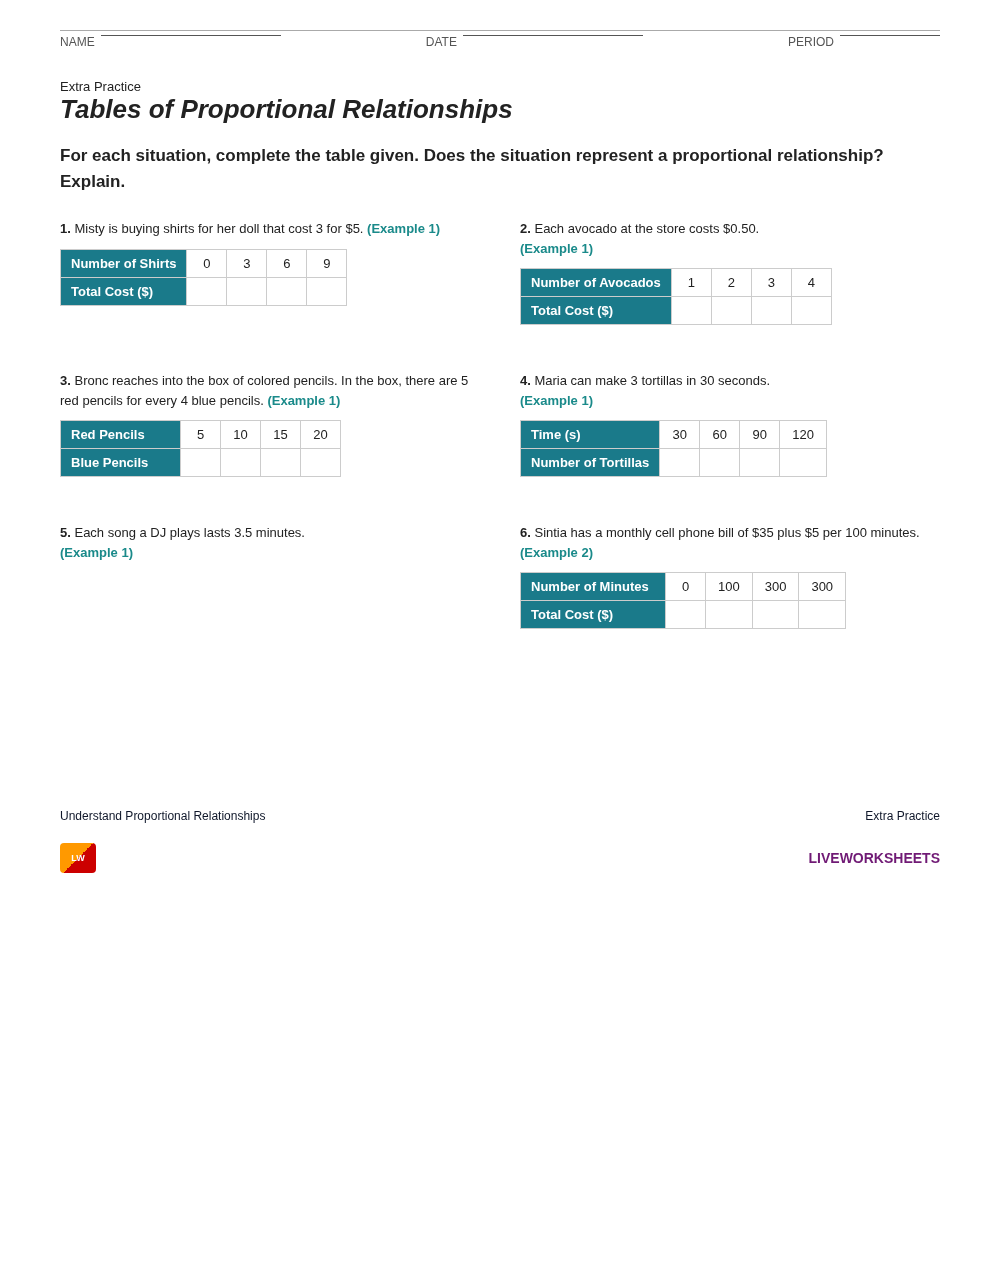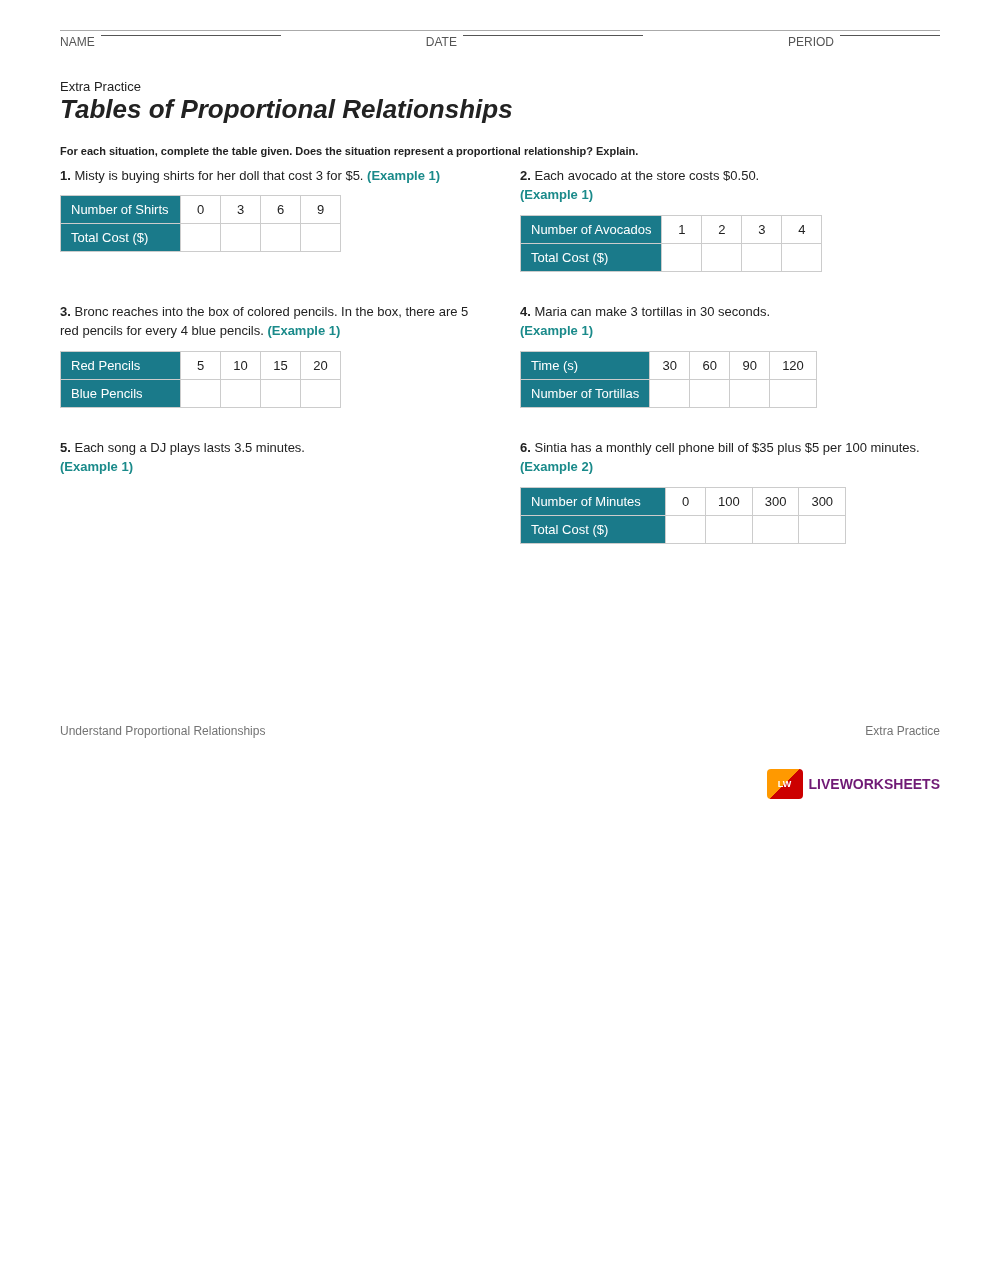--- a/index.html
+++ b/index.html
@@ -42,29 +42,29 @@
     .title-section .subtitle {
       font-size: 13px;
       font-weight: normal;
     }
     .title-section .main-title {
       font-size: 26px;
       font-weight: bold;
       font-style: italic;
     }
     .instructions {
-      font-size: 11px;
-      margin-bottom: 6px;
+      font-size: 17px;
+      margin-bottom: 25px;
       line-height: 1.5;
     }
     .instructions strong { font-weight: bold; }
     .problems-grid {
       display: grid;
       grid-template-columns: 1fr 1fr;
-      gap: 30px 40px;
+      gap: 46px 40px;
       margin-bottom: 20px;
     }
     .problem {
       padding: 0;
     }
     .problem-text {
       font-size: 13px;
       line-height: 1.5;
       margin-bottom: 10px;
     }
@@ -81,21 +81,21 @@
     }
     .prop-table td {
       border: 1px solid #ccc;
       padding: 6px 12px;
       text-align: center;
       min-width: 36px;
     }
     .prop-table .row-header {
       background-color: #1a7a8a;
       color: #fff;
-      font-weight: normal;
+      font-weight: bold;
       text-align: left;
       padding: 6px 10px;
       min-width: 120px;
     }
     .prop-table .empty-cell {
       min-width: 40px;
       min-height: 28px;
     }
   </style>
 </head>
@@ -263,23 +263,23 @@
         <td class="empty-cell"></td>
         <td class="empty-cell"></td>
         <td class="empty-cell"></td>
       </tr>
     </tbody>
       </table>
   </div>
 </div>
 
 <div style="position: relative; margin-top: 180px;">
-  <div style="display:flex; justify-content:space-between; font-size:12px; color:#737373; margin-bottom: 31px;">
+  <div style="display:flex; justify-content:space-between; font-size:12px; color:#0f172a; margin-bottom: 20px;">
     <span>Understand Proportional Relationships</span>
     <span>Extra Practice</span>
   </div>
-  <div style="display:flex; justify-content:flex-end; align-items:center; gap:6px;">
+  <div style="display:flex; justify-content:space-between; align-items:center; gap:6px;">
     <div style="width:36px;height:30px;background:linear-gradient(135deg,#f90 50%,#c00 50%);border-radius:4px;display:flex;align-items:center;justify-content:center;font-size:9px;font-weight:bold;color:white;">
       <span>LW</span>
     </div>
     <span style="font-weight:bold;font-size:14px;color:#701a75;">LIVEWORKSHEETS</span>
   </div>
 </div>
 
 </body></html>

